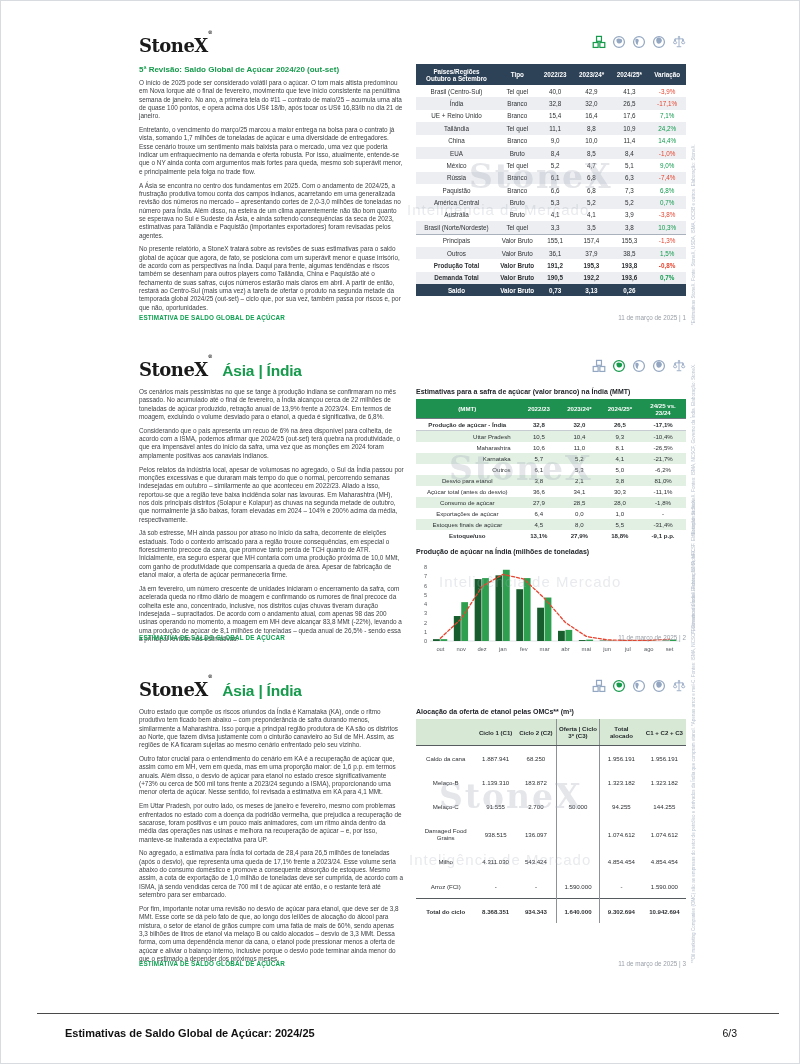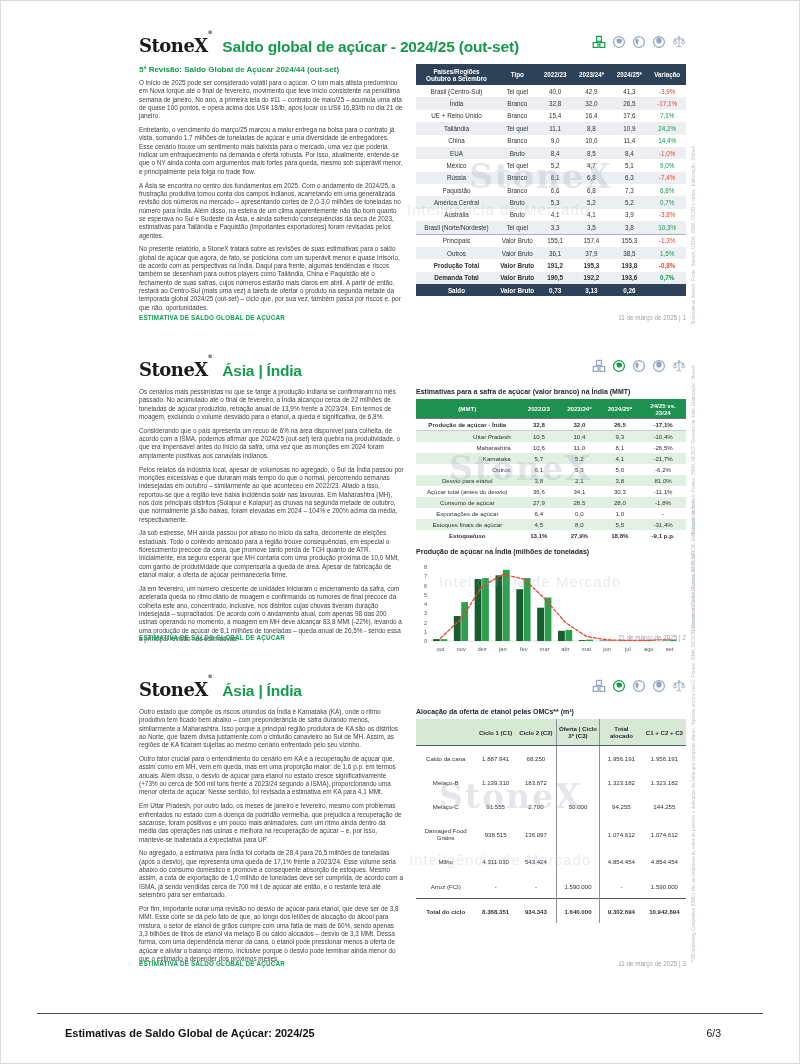--- a/index.html
+++ b/index.html
@@ -55,35 +55,34 @@
   .tbl.light th.bdl,.tbl.light td.bdl{border-left:1px solid #8d9296;}
   .tbl.light tbody tr.bold td{border-top:1.4px solid #565b60;}
 
   .chart-wrap{margin-top:6px;}
   .vnote{position:absolute;writing-mode:vertical-rl;transform:rotate(180deg);
          font-size:4.6px;color:#b6c0ce;left:552px;white-space:nowrap;}
   .wm1{position:absolute;font-family:"DejaVu Serif",serif;font-weight:bold;font-size:33px;
        color:rgba(165,173,184,.30);letter-spacing:2px;pointer-events:none;}
   .wm2{position:absolute;font-size:15px;color:rgba(165,173,184,.26);letter-spacing:1px;pointer-events:none;}
 
-  .bottom{position:absolute;left:36px;right:36px;top:1012px;border-top:1.5px solid #4a4a4a;
+  .bottom{position:absolute;left:36px;right:20px;top:1012px;border-top:1.5px solid #4a4a4a;
           padding-top:13px;display:flex;justify-content:space-between;align-items:center;}
   .bottom .btitle{font-weight:bold;font-size:11px;color:#111;padding-left:28px;}
   .bottom .bpage{font-size:10.5px;color:#111;padding-right:42px;}
 </style>
 </head>
 <body>
 
 <div class="canvas">
 
   <section class="page p1">
     <div class="sec-head">
       <div class="brandline">
         <span class="logo"><span>StoneX</span><sup>®</sup></span>
-        <span class="sec-title">Saldo global de açúcar - 2024/25 (out-set)</span>
       </div>
       <div class="icons">
         <span class="icon active">
             <svg viewBox="0 0 16 16">
               <g fill="none" stroke="currentColor" stroke-width="1.4">
                 <rect x="5.2" y="1.6" width="5.6" height="5.6"></rect>
                 <rect x="1.4" y="8.6" width="5.6" height="5.6"></rect>
                 <rect x="9" y="8.6" width="5.6" height="5.6"></rect>
               </g>
             </svg>
@@ -117,21 +116,21 @@
                 <path d="M1.7 8.2 a1.9 1.9 0 0 0 3.8 0"></path>
                 <path d="M12.6 4.4 L11.4 8.2 M12.6 4.4 L13.8 8.2"></path>
                 <path d="M10.9 8.2 a1.9 1.9 0 0 0 3.8 0"></path>
               </g>
             </svg>
           </span>
       </div>
     </div>
     <div class="cols">
       <div class="colL">
-        <div class="green-head">5ª Revisão: Saldo Global de Açúcar 2024/44 (out-set)</div>
+        <div class="green-head">5ª Revisão: Saldo Global de Açúcar 2024/20 (out-set)</div>
         <div>
             <p>O início de 2025 pode ser considerado volátil para o açúcar. O tom mais altista predominou em Nova Iorque até o final de fevereiro, movimento que teve início consistente na penúltima semana de janeiro. No ano, a primeira tela do #11 – contrato de maio/25 – acumula uma alta de quase 100 pontos, e opera acima dos US¢ 18/lb, após tocar os US¢ 16,83/lb no dia 21 de janeiro.</p>
             <p>Entretanto, o vencimento do março/25 marcou a maior entrega na bolsa para o contrato já vista, somando 1,7 milhões de toneladas de açúcar e uma diversidade de entregadores. Esse cenário trouxe um sentimento mais baixista para o mercado, uma vez que poderia indicar um enfraquecimento na demanda e oferta robusta. Por isso, atualmente, entende-se que o NY ainda conta com argumentos mais fortes para queda, mesmo sob superávit menor, e principalmente pela folga no trade flow.</p>
             <p>A Ásia se encontra no centro dos fundamentos em 2025. Com o andamento de 2024/25, a frustração produtiva tomou conta dos campos indianos, acarretando em uma generalizada revisão dos números no mercado – apresentando cortes de 2,0-3,0 milhões de toneladas no número para Índia. Além disso, na esteira de um clima aparentemente não tão bom quanto se esperava no Sul e Sudeste da Ásia, e ainda sofrendo consequências da seca de 2023, estimativas para Tailândia e Paquistão (importantes exportadores) foram revisadas pelos agentes.</p>
             <p>No presente relatório, a StoneX tratará sobre as revisões de suas estimativas para o saldo global de açúcar que agora, de fato, se posiciona com um superávit menor e quase irrisório, de acordo com as perspectivas na Índia. Daqui para frente, algumas tendências e riscos também se desenham para outros players como Tailândia, China e Paquistão até o fechamento de suas safras, cujos números estarão mais claros em abril. A partir de então, restará ao Centro-Sul (mais uma vez) a tarefa de ofertar o produto na segunda metade da temporada global 2024/25 (out-set) – ciclo que, por sua vez, também passa por riscos e, por que não, oportunidades.</p>
           </div>
       </div>
       <div class="colR">
         <div>
             <table class="tbl navy">

